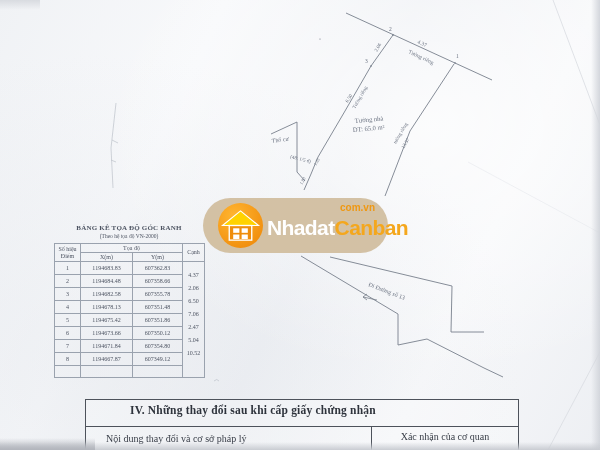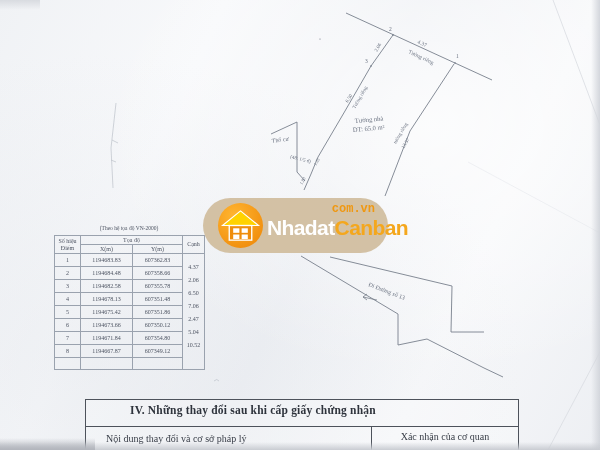--- a/index.html
+++ b/index.html
@@ -48,22 +48,22 @@
   
   .wm { position:absolute; left:203px; top:198px; width:185px; height:55px;
         border-radius:28px; background:rgba(206,186,152,.88); }
   .wm-circle { position:absolute; left:15px; top:5px; width:45px; height:45px; border-radius:50%;
         background:radial-gradient(circle at 35% 28%, #ffb531, #f18f0e 78%); }
   .wm-text { position:absolute; left:64px; top:18px;
         font-family:"Liberation Sans", sans-serif; font-weight:bold;
         font-size:21px; letter-spacing:-0.6px; color:#ffffff; white-space:nowrap;text-align:right; }
   .wm-text .second { color:#f4a71d; }
   .wm-domain { position:absolute; right:13px; top:4px;
-        font-family:Liberation Mono, monospace; font-weight:bold;
-        font-size:12px; color:#ef9812; }
+        font-family:Liberation Sans, sans-serif; font-weight:bold;
+        font-size:10px; color:#ef9812; }
 
   
   .sec4 { position:absolute; left:85px; top:399px; width:432px; height:60px;
           border:1.2px solid #4d525b; color:#2e333c; background:rgba(255,255,255,.25); }
   .sec4-title { height:20px; border-bottom:1.2px solid #4d525b;
           font-weight:bold; font-size:11.5px; padding:4px 0 2px 44px; letter-spacing:.2px; }
   .sec4-body { display:flex; height:34px; }
   .sec4-left  { width:285px; box-sizing:border-box; font-size:10px; padding:6px 0 0 20px; color:#383d47; }
   .sec4-right { flex:1; border-left:1.2px solid #4d525b; text-align:center;
           padding-top:4px; font-size:10px; color:#383d47; }
@@ -128,20 +128,21 @@
 
   <g stroke="#b3b9c2" stroke-width="0.7" fill="none" opacity=".85">
     <path d="M116,103 L111,148 L113,188"></path>
     <path d="M112,140 L118,143"></path>
     <path d="M111,160 L116,162"></path>
     <path d="M214,381 q3,-3 5,0"></path>
   </g>
 </svg>
 
 <div class="coord">
+  <div class="coord-title">BẢNG KÊ TỌA ĐỘ GÓC RANH</div>
   <div class="coord-sub">(Theo hệ tọa độ VN-2000)</div>
   <table>
     <colgroup>
         <col style="width:26px">
         <col style="width:52px">
         <col style="width:50px">
         <col style="width:22px">
       </colgroup>
     <thead>
       <tr class="hrow">

